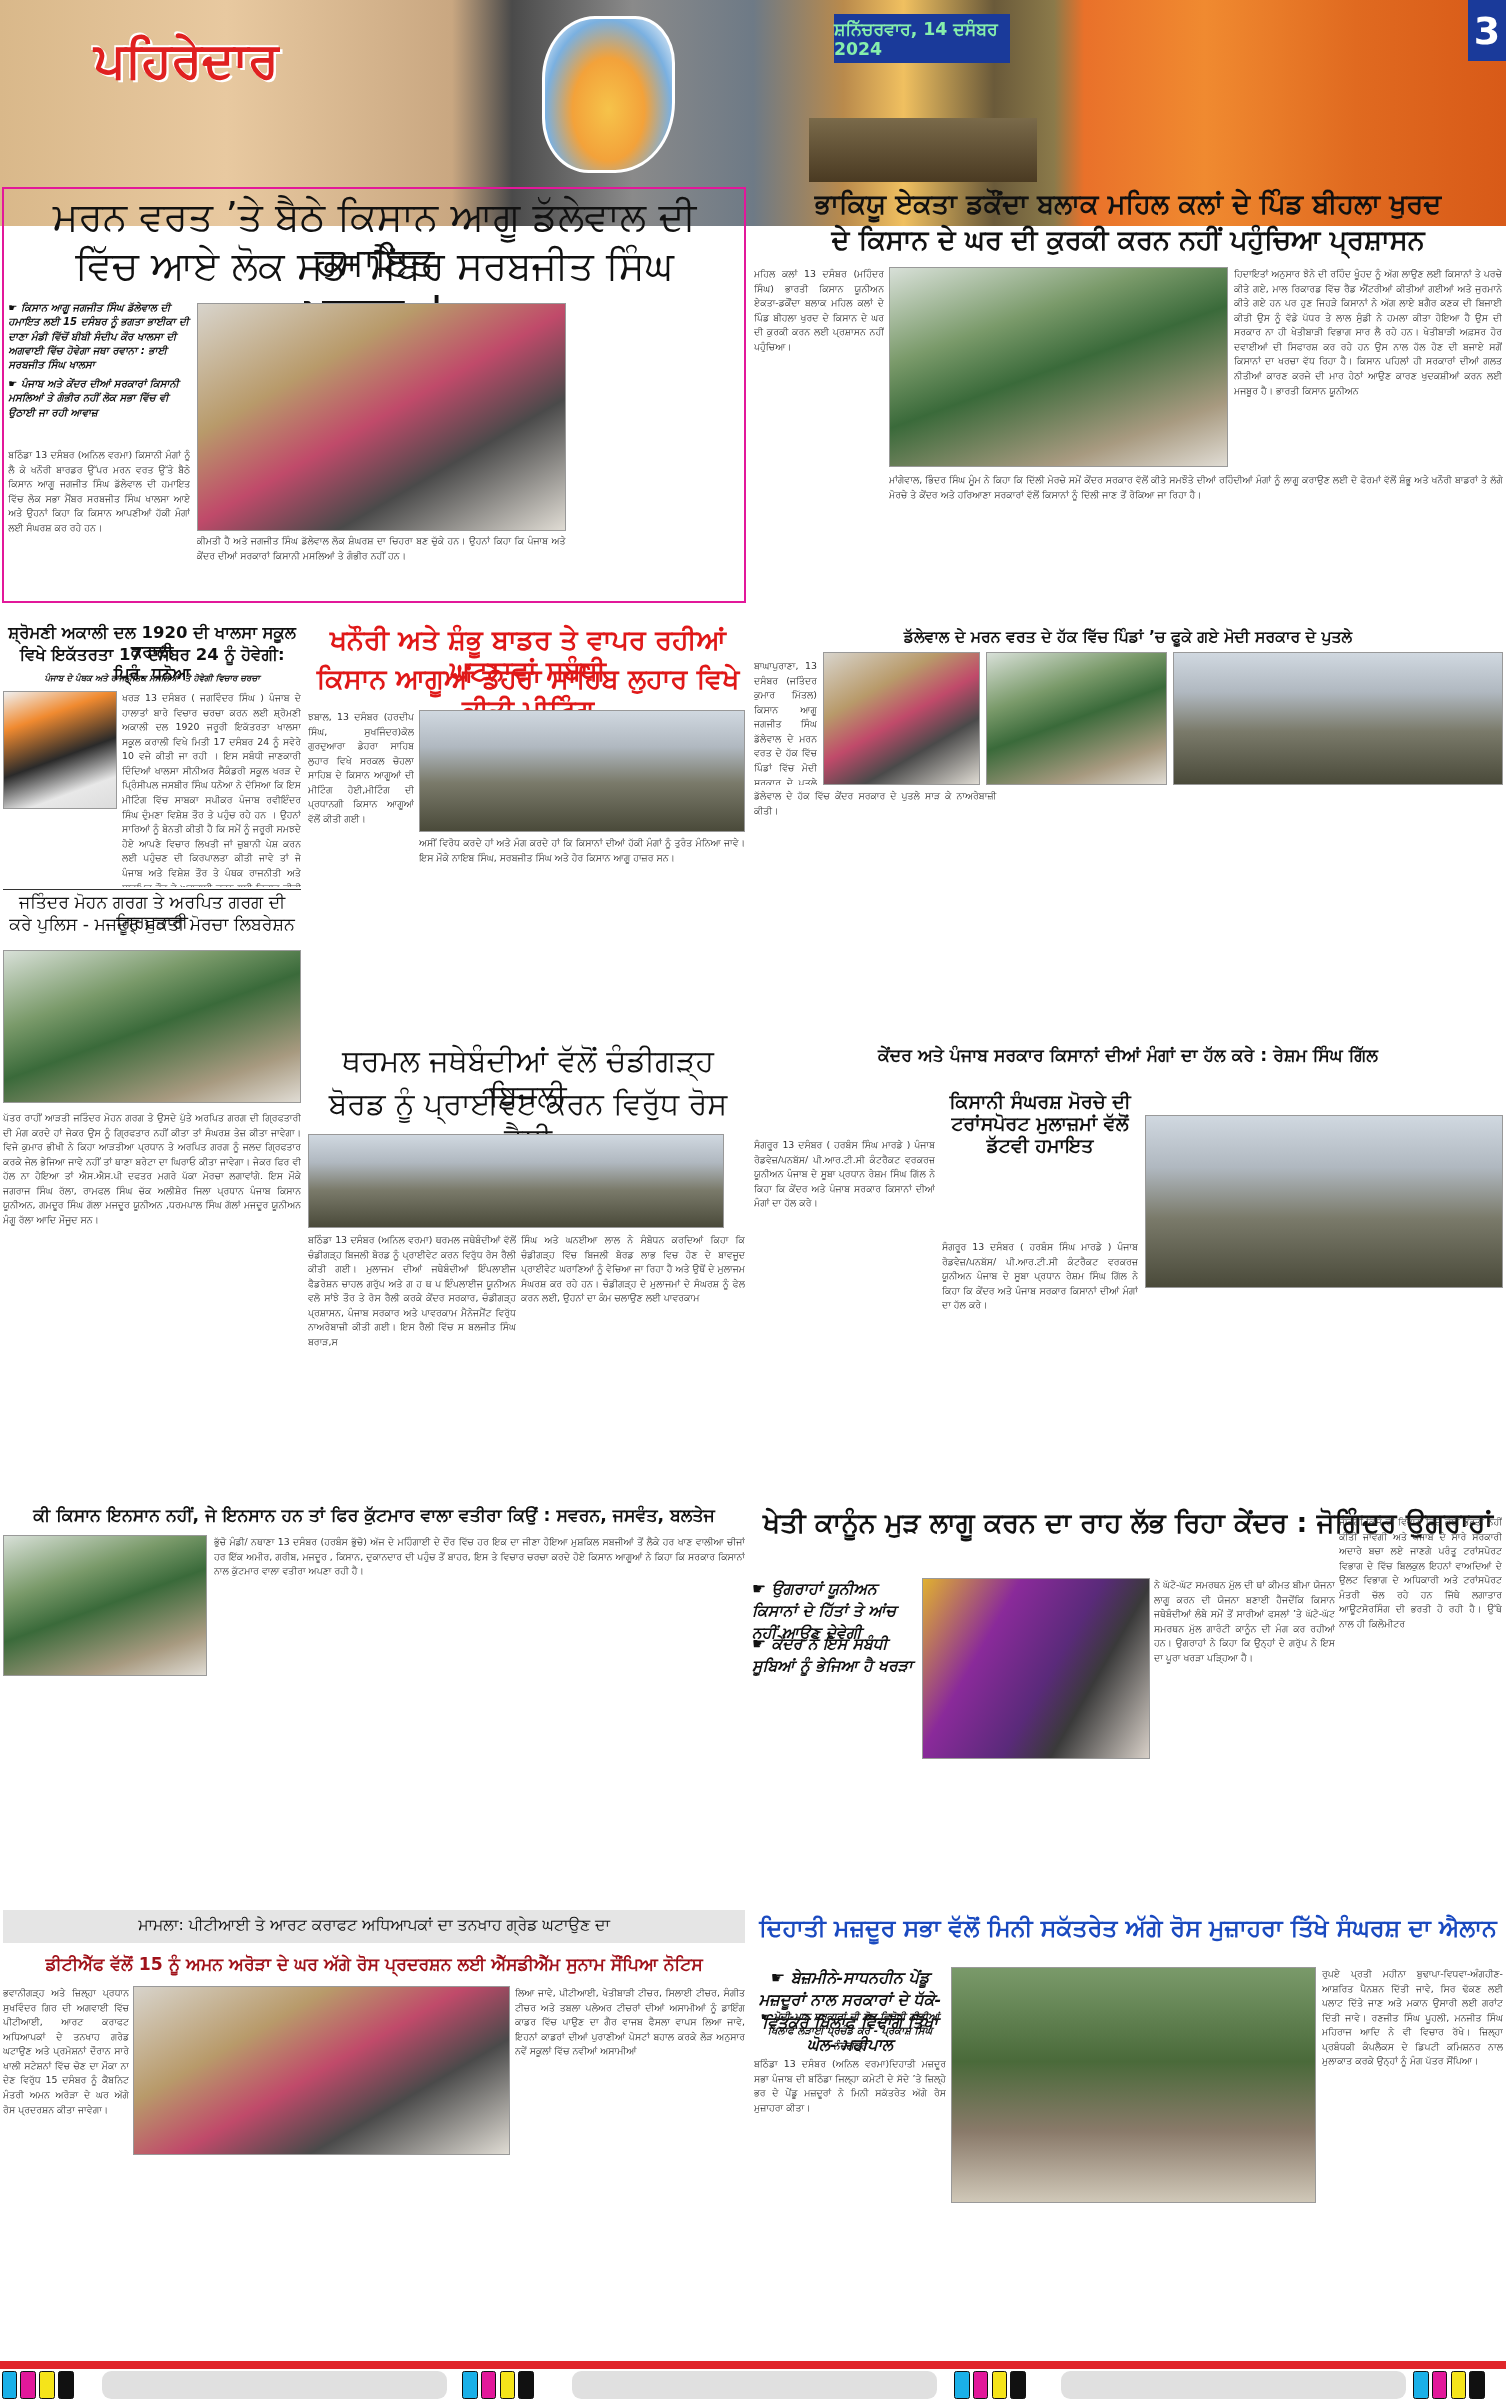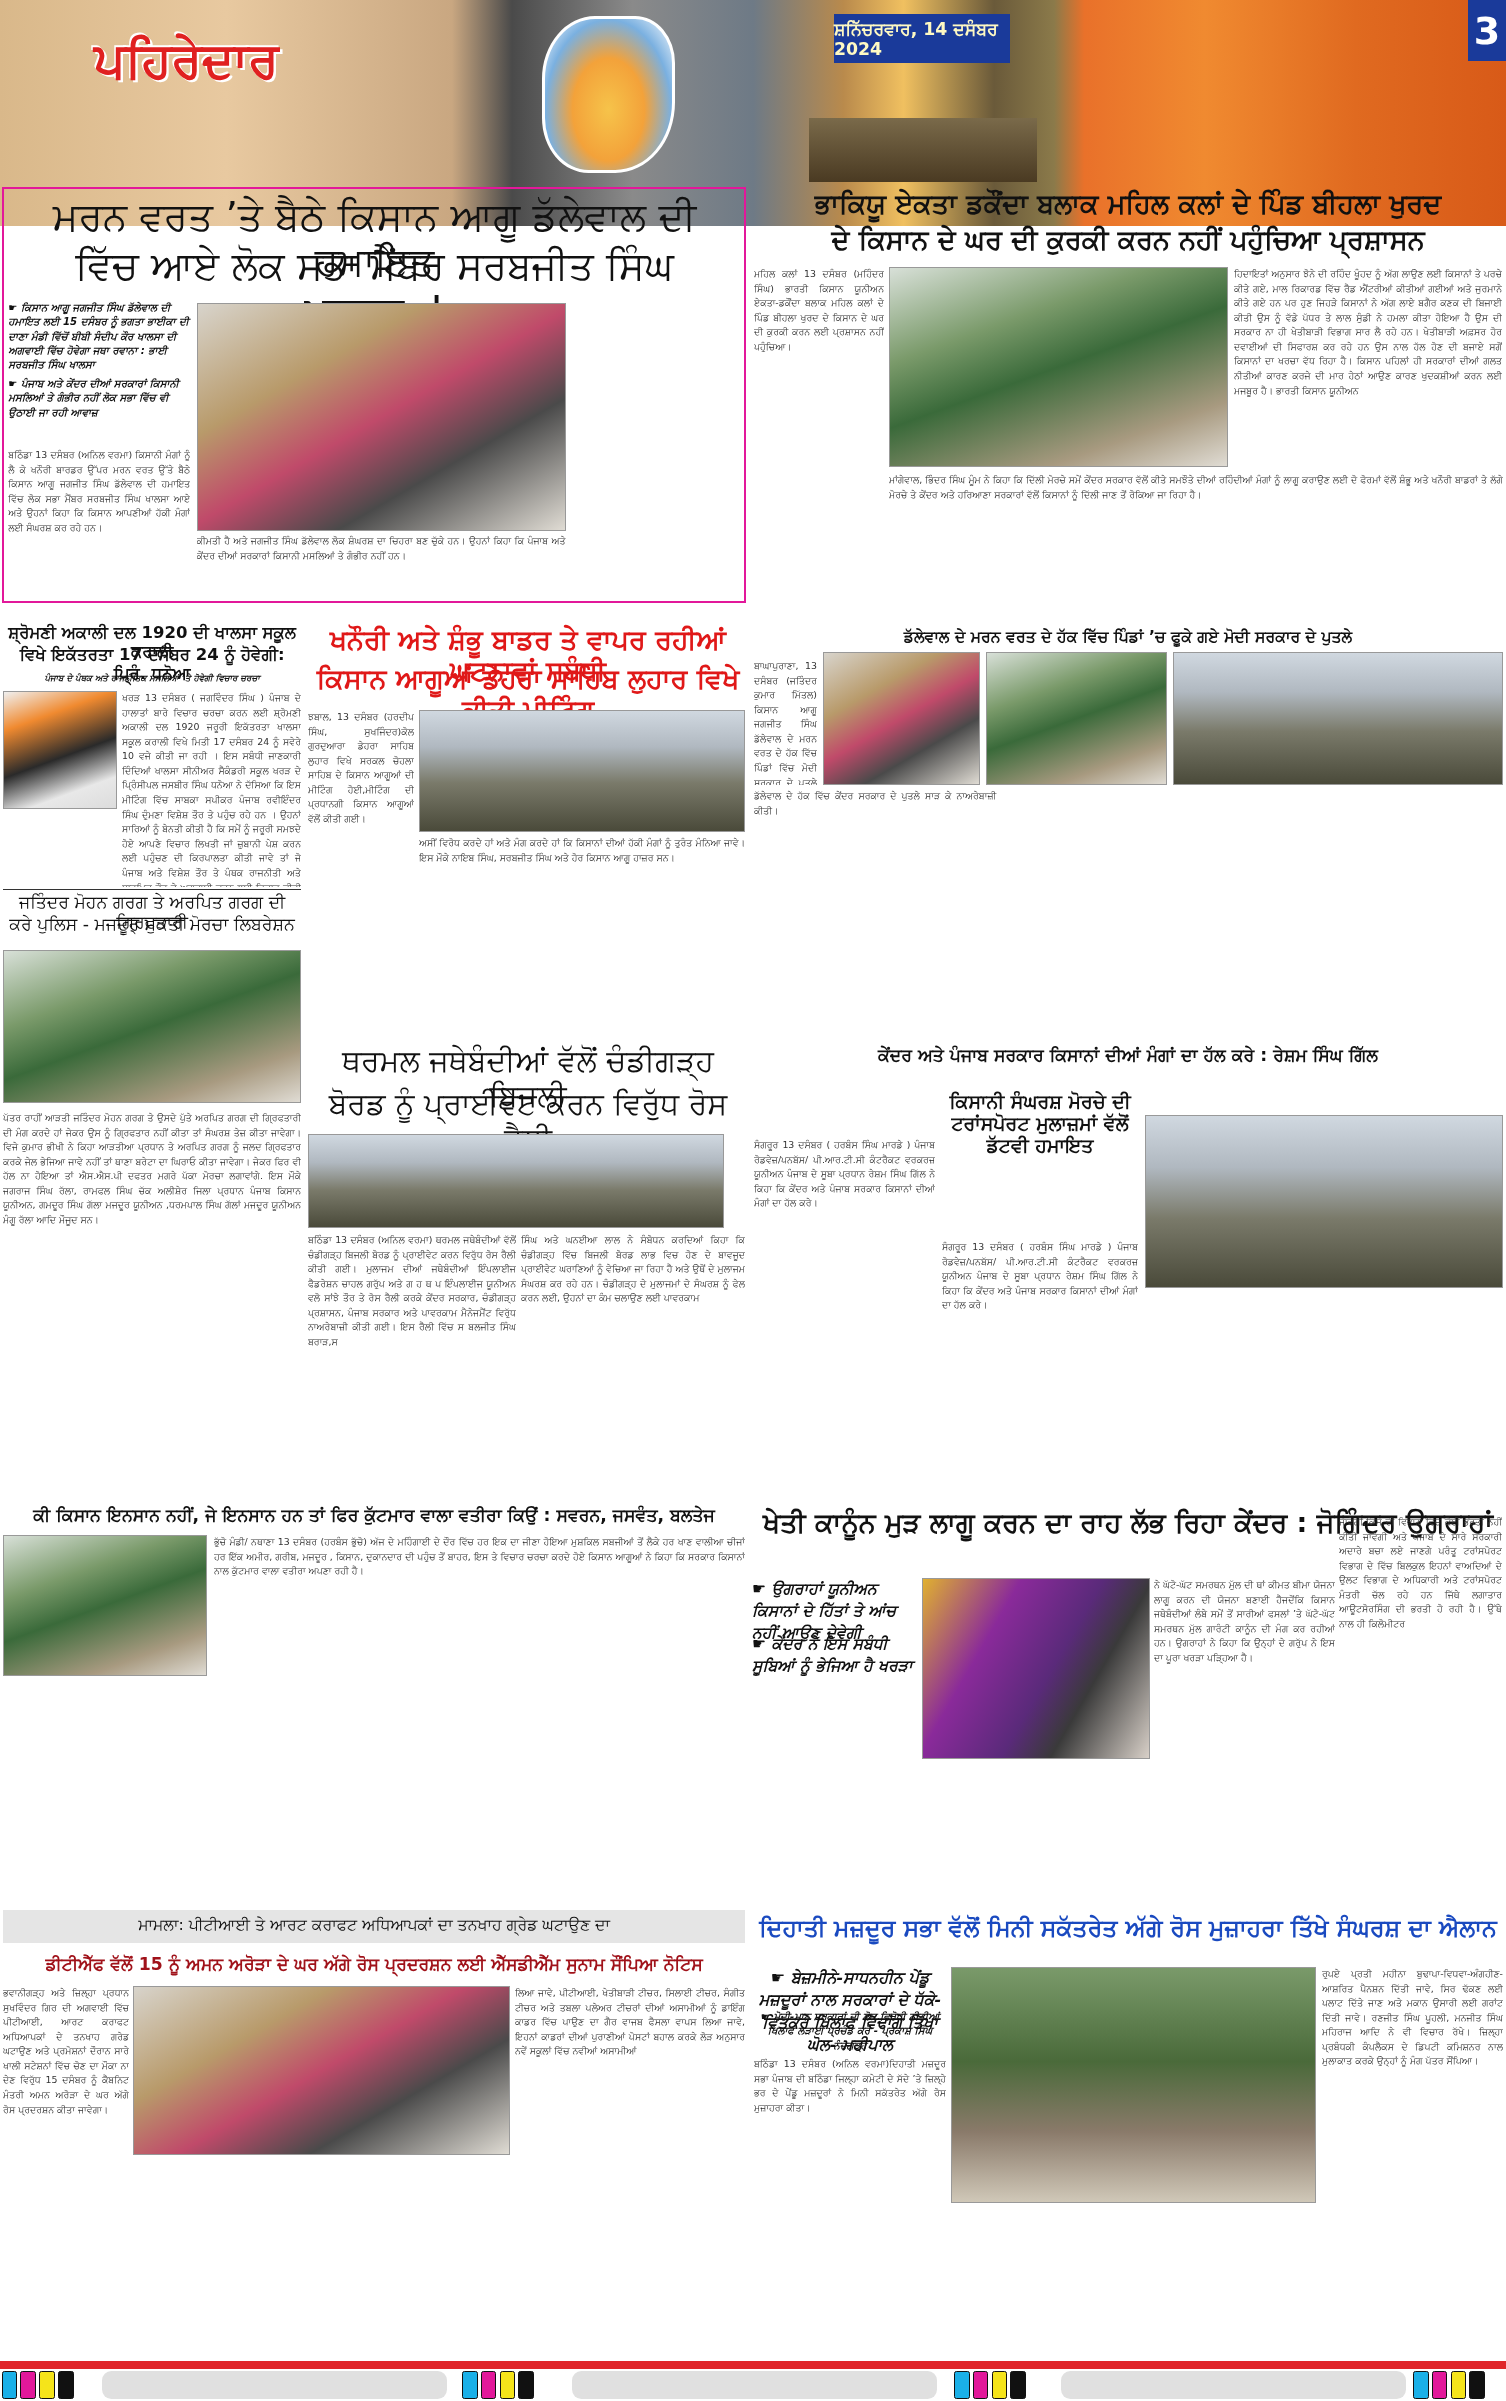--- a/index.html
+++ b/index.html
@@ -4,21 +4,21 @@
 <style>
   * { box-sizing: border-box; margin: 0; padding: 0; }
   body { width: 1506px; height: 2401px; background: #fff; font-family: "DejaVu Sans", sans-serif; color: #222; position: relative; overflow: hidden; }
   .abs { position: absolute; }
   
   .masthead { left: 0; top: 0; width: 1506px; height: 226px; overflow: hidden;
     background: linear-gradient(90deg, #d9b88a 0%, #e8c9a0 15%, #c9a781 30%, #4a4a4a 34%, #8a8a8a 42%, #6e7a86 50%, #b98a4c 56%, #f0c060 60%, #6a5a3a 66%, #8b7a4a 70%, #e9712a 72%, #f08a30 80%, #e06a20 90%, #d85a18 100%); }
   .mh-left-title { left: 94px; top: 31px; font-size: 49px; font-weight: bold; color: #e02020; text-shadow: 2.4px 2.4px 0 #fff, -1.6px -1.6px 0 #fff; font-family: "DejaVu Serif", serif; }
   .mh-center-title { left: 644px; top: 15.7px; font-size: 118px; font-weight: bold; color: #e01818; text-shadow: 3.1px 3.1px 0 #fff, -2.4px -2.4px 0 #fff; font-family: "DejaVu Serif", serif; }
   .mh-map { left: 542px; top: 15.7px; width: 133px; height: 157px; background: radial-gradient(ellipse at 50% 60%, #f6c34a 0%, #f3a23a 40%, #7ab0e0 70%, #fff 100%); border-radius: 40% 30% 45% 35%; border: 3.1px solid #fff; }
-  .mh-date { left: 834px; top: 14px; width: 176px; height: 49px; background: #1a3a9a; color: #fef9c3; font-size: 17.3px; font-weight: bold; display: flex; align-items: center; justify-content: center; }
+  .mh-date { left: 834px; top: 14px; width: 176px; height: 49px; background: #1a3a9a; color: #86efac; font-size: 17.3px; font-weight: bold; display: flex; align-items: center; justify-content: center; }
   .mh-page { left: 1468px; top: 0; width: 38px; height: 61px; background: #1a3a9a; color: #fff; font-size: 38px; font-weight: bold; display: flex; align-items: center; justify-content: center; }
   .mh-tractor { left: 809px; top: 118px; width: 228px; height: 64px; background: linear-gradient(180deg, #7a6a4a, #4a3a22); }
   
   .pinkbox { border: 2.4px solid #e2189a; }
   .headline { font-weight: bold; line-height: 1.15; text-align: center; }
   .h-black { color: #111; }
   .h-red { color: #e01818; }
   .h-blue { color: #1a4ac0; }
   .h-maroon { color: #a0121a; }
   .col { font-size: 9.4px; line-height: 1.55; color: #333; text-align: justify; overflow: hidden; }

